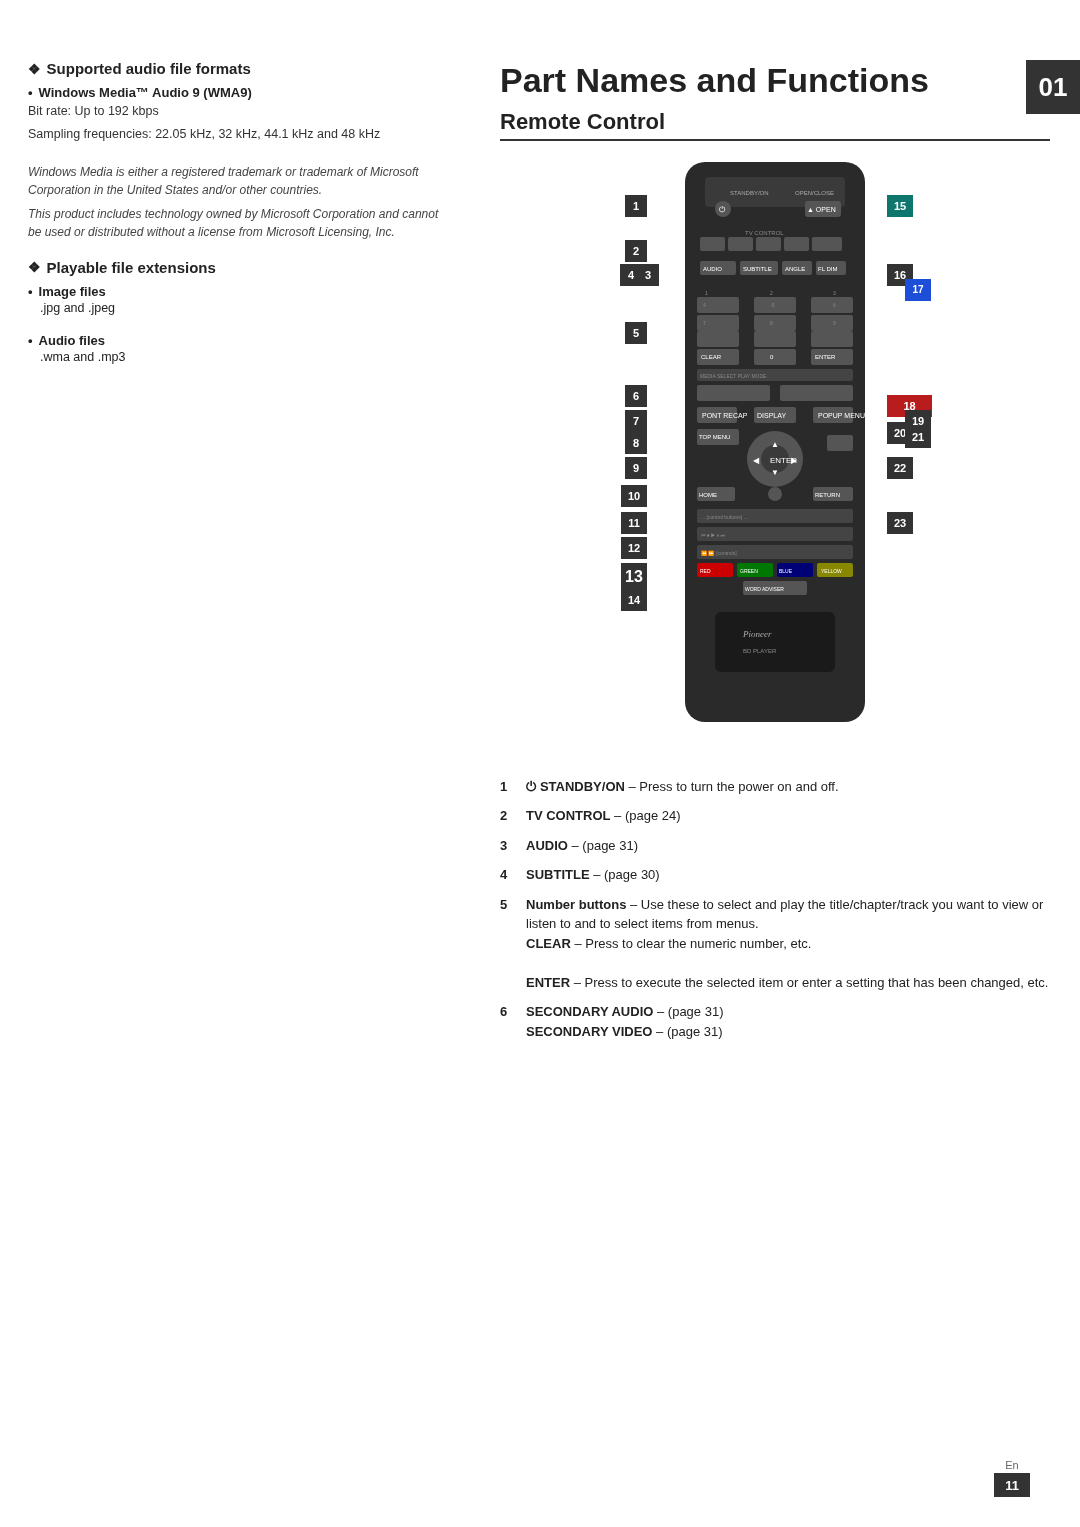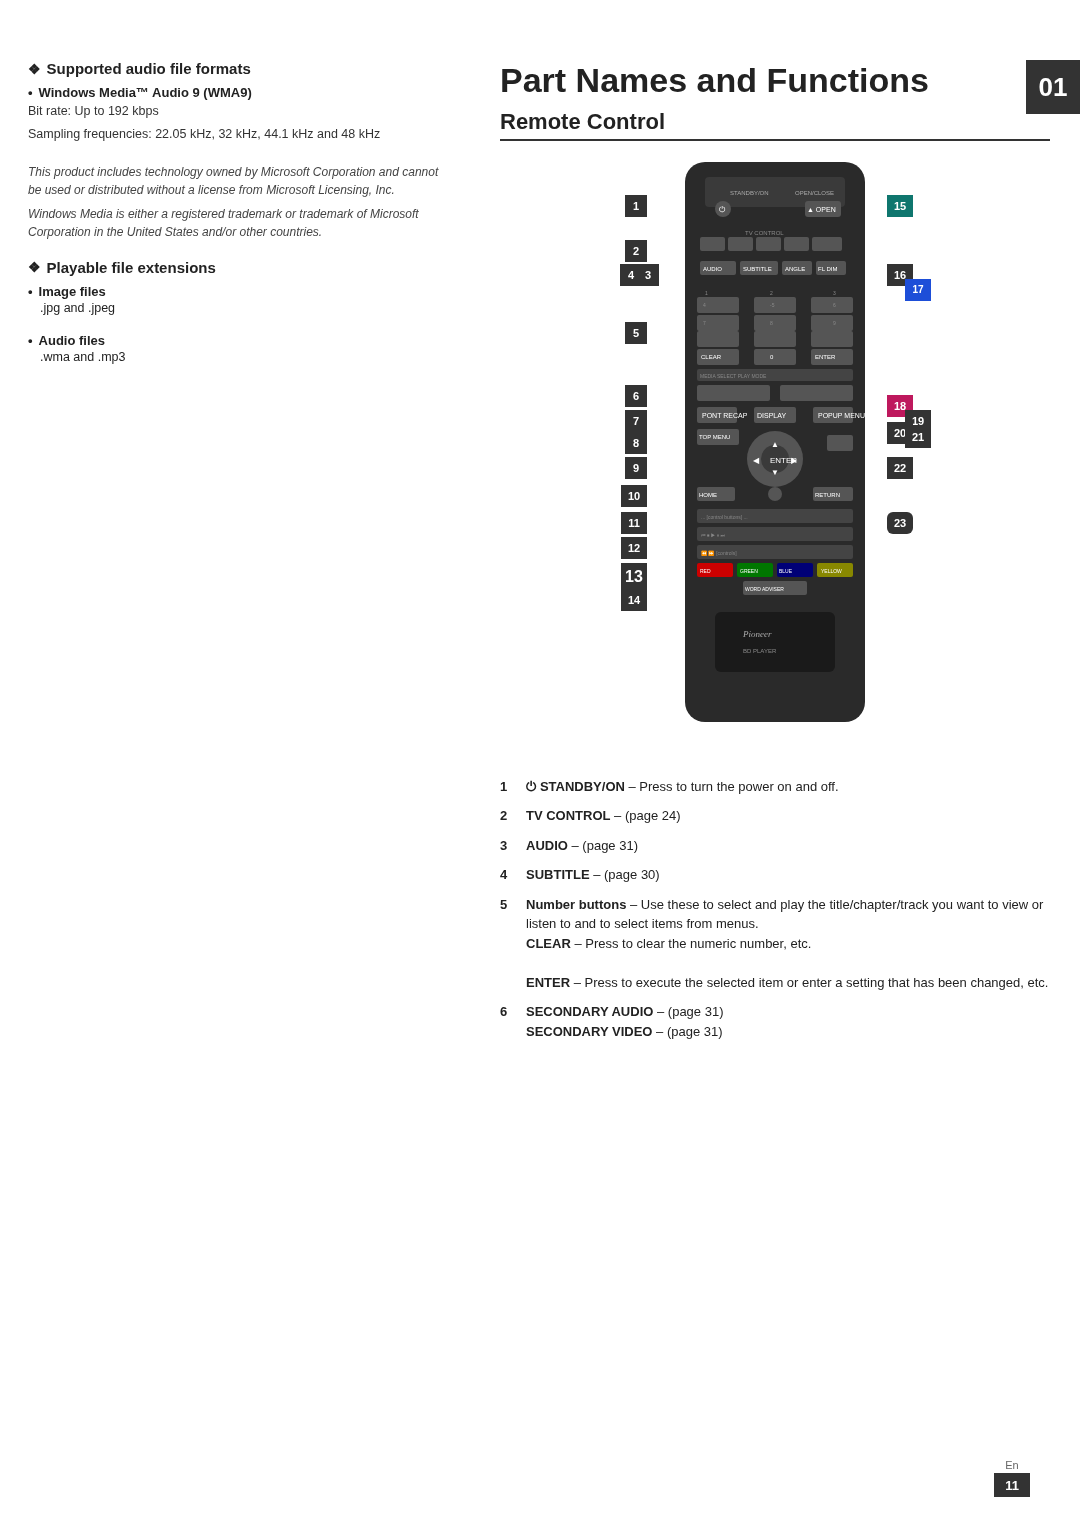--- a/index.html
+++ b/index.html
@@ -157,22 +157,22 @@
     <div class="section-block">
       <div class="section-title">Supported audio file formats</div>
 
       <div class="section-block">
         <div class="bullet-item">
           <span>Windows Media™ Audio 9 (WMA9)</span>
         </div>
         <div class="body-text">Bit rate: Up to 192 kbps</div>
         <div class="body-text">Sampling frequencies: 22.05 kHz, 32 kHz, 44.1 kHz and 48 kHz</div>
         <br>
+        <div class="italic-text">Windows Media is either a registered trademark or trademark of Microsoft Corporation in the United States and/or other countries.</div>
         <div class="italic-text">This product includes technology owned by Microsoft Corporation and cannot be used or distributed without a license from Microsoft Licensing, Inc.</div>
-        <div class="italic-text">Windows Media is either a registered trademark or trademark of Microsoft Corporation in the United States and/or other countries.</div>
       </div>
 
     </div>
 
     <div class="section-block">
       <div class="section-title">Playable file extensions</div>
 
       <div class="section-block">
         <div class="bullet-item">
           <span>Image files</span>
@@ -363,36 +363,36 @@
         <div style="position:absolute; left:322px; top:38px;">
           <div style="background:#0f766e;color:#fff;width:26px;height:22px;display:flex;align-items:center;justify-content:center;font-size:11px;font-weight:bold;">15</div>
         </div>
         <div style="position:absolute; left:322px; top:107px;">
           <div style="background:#333;color:#fff;width:26px;height:22px;display:flex;align-items:center;justify-content:center;font-size:11px;font-weight:bold;">16</div>
         </div>
         <div style="position:absolute; left:340px; top:122px;">
           <div style="background:#1d4ed8;color:#fff;width:26px;height:22px;display:flex;align-items:center;justify-content:center;font-size:10px;font-weight:bold;">17</div>
         </div>
         <div style="position:absolute; left:322px; top:238px;">
-          <div style="background:#be185d;color:#fff;width:26px;height:22px;display:flex;align-items:center;justify-content:center;font-size:11px;font-weight:bold;">18</div>
+          <div style="background:#b91c1c;color:#fff;width:45px;height:22px;display:flex;align-items:center;justify-content:center;font-size:11px;font-weight:bold;">18</div>
         </div>
         <div style="position:absolute; left:340px; top:253px;">
           <div style="background:#333;color:#fff;width:26px;height:22px;display:flex;align-items:center;justify-content:center;font-size:11px;font-weight:bold;">19</div>
         </div>
         <div style="position:absolute; left:322px; top:265px;">
           <div style="background:#333;color:#fff;width:26px;height:22px;display:flex;align-items:center;justify-content:center;font-size:11px;font-weight:bold;">20</div>
         </div>
         <div style="position:absolute; left:340px; top:269px;">
           <div style="background:#333;color:#fff;width:26px;height:22px;display:flex;align-items:center;justify-content:center;font-size:11px;font-weight:bold;">21</div>
         </div>
         <div style="position:absolute; left:322px; top:300px;">
           <div style="background:#333;color:#fff;width:26px;height:22px;display:flex;align-items:center;justify-content:center;font-size:11px;font-weight:bold;">22</div>
         </div>
         <div style="position:absolute; left:322px; top:355px;">
-          <div style="background:#333;color:#fff;width:26px;height:22px;display:flex;align-items:center;justify-content:center;font-size:11px;font-weight:bold;border-radius:6px;">23</div>
+          <div style="background:#333;color:#fff;width:26px;height:22px;display:flex;align-items:center;justify-content:center;font-size:11px;font-weight:bold;">23</div>
         </div>
       </div>
     </div>
 
     <div class="descriptions">
 
       <div class="desc-item">
         <span class="desc-num">1</span>
         <span class="desc-text">
           <strong>⏻ STANDBY/ON</strong> – Press to turn the power on and off.

